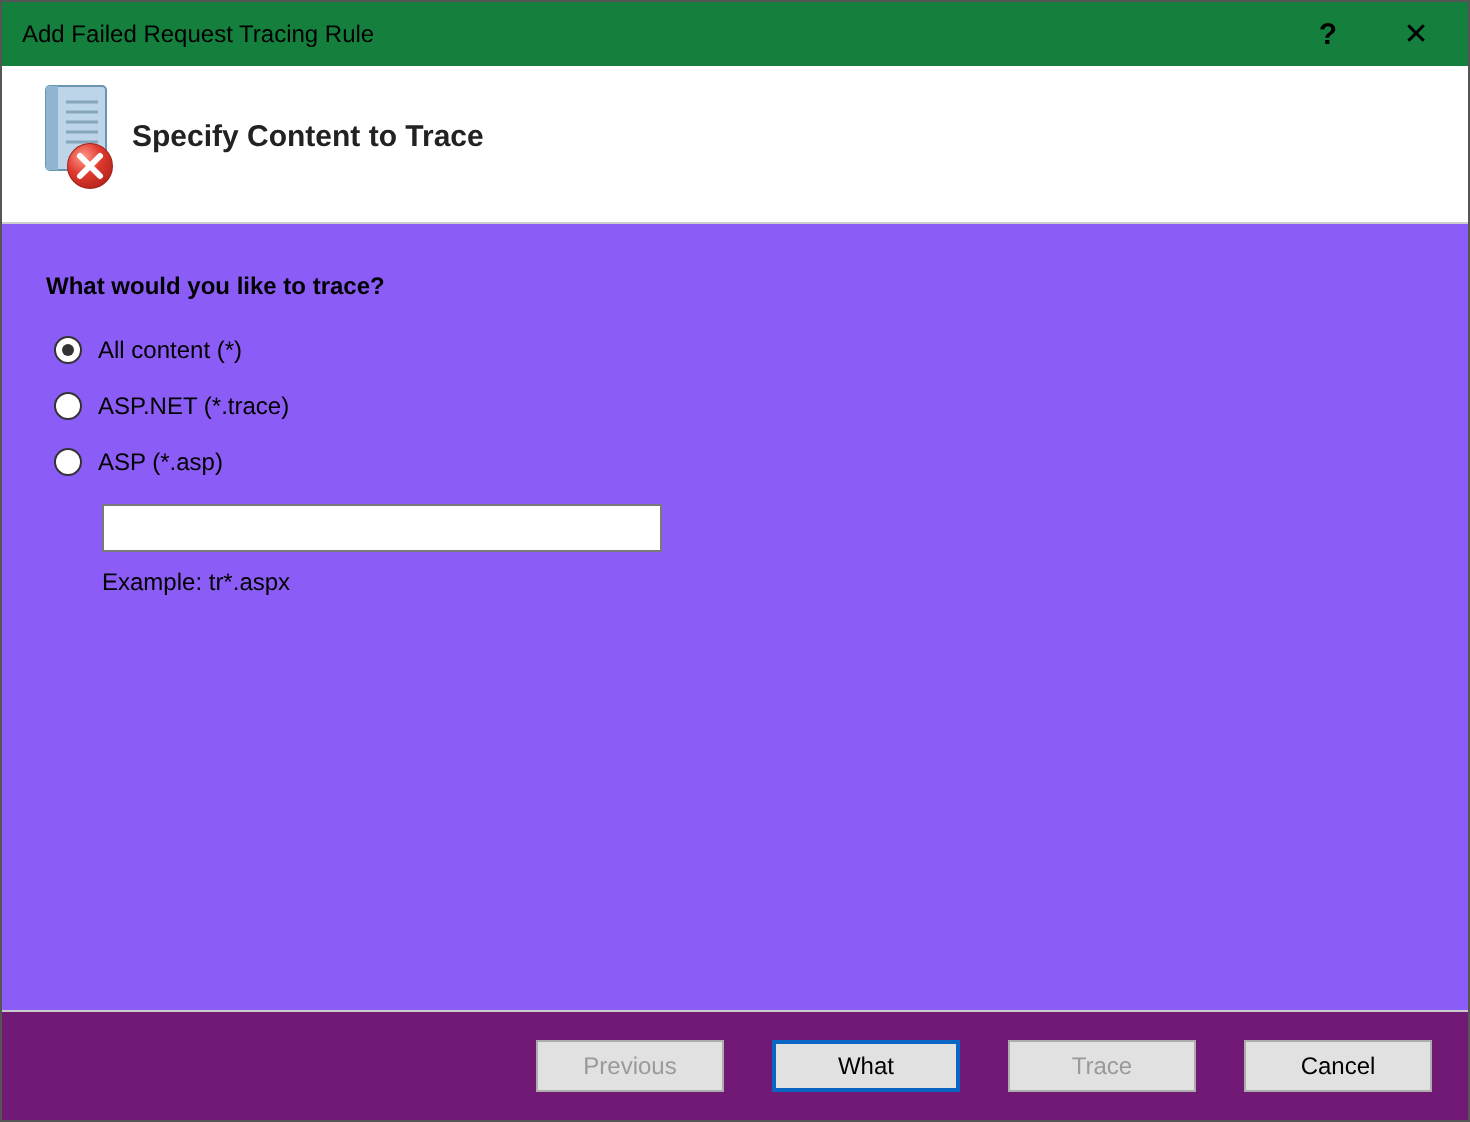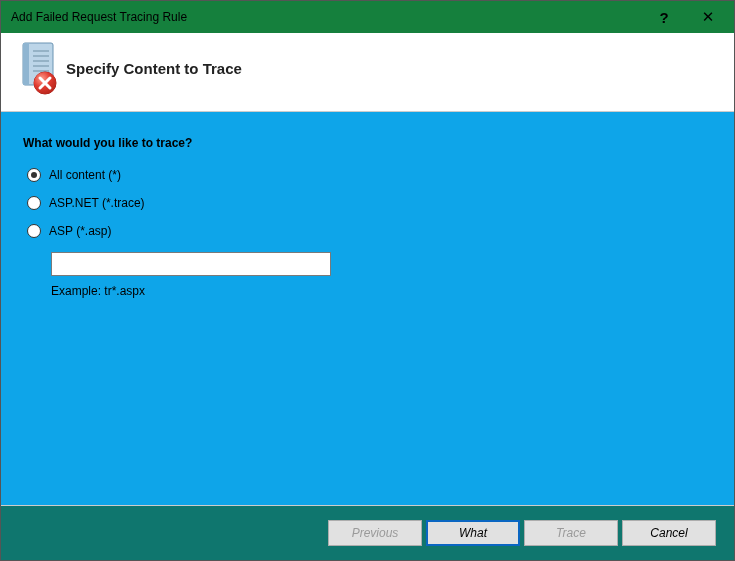--- a/index.html
+++ b/index.html
@@ -48,21 +48,21 @@
     }
     .header-title {
       font-weight: 700;
       font-size: 15px;
       color: #222;
     }
     .content-wrap {
       flex: 1;
       border-top: 1px solid #ccc;
       border-bottom: 1px solid #ccc;
-      background: #0ea5e9;
+      background: #8b5cf6;
       padding: 24px 22px 14px 22px;
       position: relative;
     }
     .question {
       font-weight: 700;
       font-size: 12px;
       margin-bottom: 18px;
     }
     .radio-row {
       display: flex;
@@ -84,27 +84,26 @@
       border: 1px solid #7a7a7a;
       background: #fff;
       padding: 0 4px;
     }
     .example {
       font-size: 12px;
       margin-top: 8px;
     }
     .footer {
       height: 54px;
-      background: #0f766e;
+      background: #701a75;
       display: flex;
       align-items: center;
       justify-content: flex-end;
       padding: 0 18px;
-      gap: 4px;
-      font-style: italic;
+      gap: 24px;
     }
     .btn {
       width: 94px;
       height: 26px;
       border: 1px solid #adadad;
       background: #e1e1e1;
       font-size: 12px;
       display: inline-flex;
       align-items: center;
       justify-content: center;

